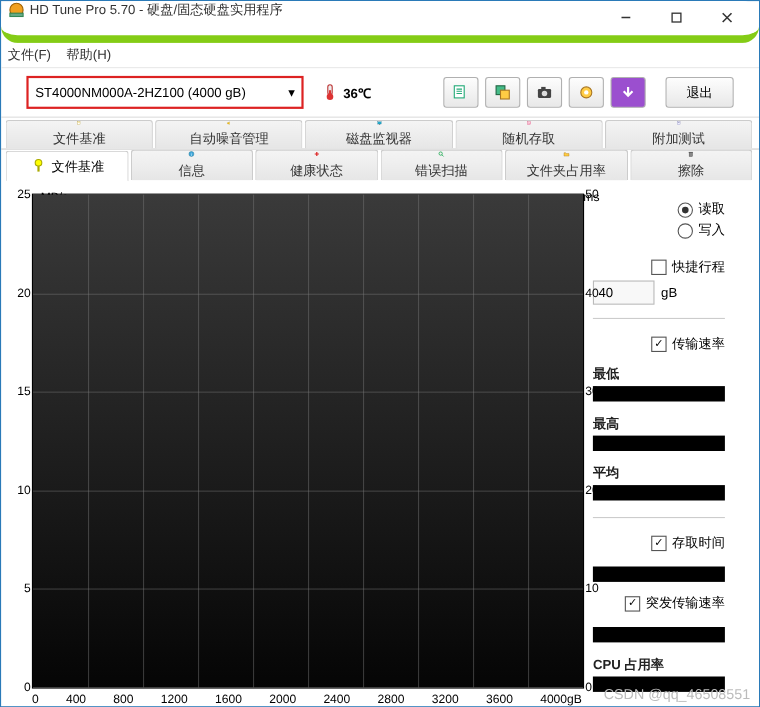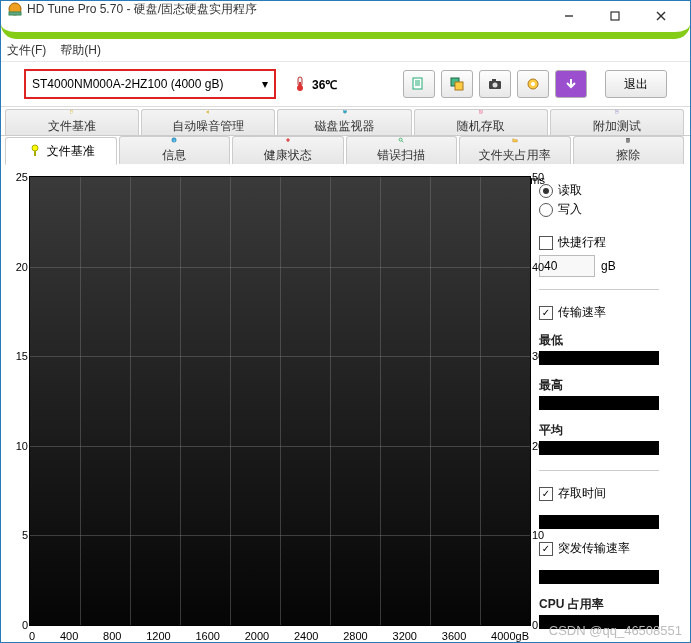--- a/index.html
+++ b/index.html
@@ -27,21 +27,21 @@
   .grid-v { position:absolute; top:0; bottom:0; width:1px; background:rgba(120,120,120,.45);}
   .ylabel-l { position:absolute; left:-18px; font-size:11px; color:#000; text-align:right; width:16px; transform:translateY(-50%);}
   .ylabel-r { position:absolute; right:-18px; font-size:11px; color:#000; text-align:left; width:16px; transform:translateY(-50%);}
   .axis-title-l { position:absolute; left:2px; top:-1px; font-size:11px;}
   .axis-title-r { position:absolute; right:-16px; top:-1px; font-size:11px;padding-left:11px;}
   .xlabels { display:flex; justify-content:space-between; margin-left:16px; width:500px; font-size:11px; margin-top:4px;}
   .xlabels span { display:inline-block; text-align:center; }
   .side { width:120px; display:flex; flex-direction:column; gap:6px; padding-top:2px;}
   .btn { height:24px; border:1px solid #aaa; background:linear-gradient(#fcfcfc,#e7e7e7); border-radius:2px; display:flex; align-items:center; justify-content:center; font-size:12px;}
   .group { margin-top:6px; }
-  .radio, .check { display:flex; align-items:center; gap:5px; font-size:12px; margin:2px 0;}
+  .radio, .check { display:flex; align-items:center; gap:5px; font-size:12px; margin:2px 0;justify-content:flex-end;}
   .radio .r { width:12px; height:12px; border:1px solid #555; border-radius:50%; display:inline-flex; align-items:center; justify-content:center; background:#fff;}
   .radio .r.sel::after{ content:""; width:6px; height:6px; background:#333; border-radius:50%; }
   .check .c { width:12px; height:12px; border:1px solid #555; display:inline-flex; align-items:center; justify-content:center; background:#fff; font-size:10px; line-height:1;}
   .spinner { display:flex; align-items:center; gap:6px; margin-top:4px;}
   .spinner input { width:46px; height:20px; border:1px solid #bbb; background:#f8f8f8; text-align:left; padding:0 4px; font-size:12px;}
   .hr { height:1px; background:#ccc; margin:6px 0;}
   .field { margin:3px 0;font-weight:bold;}
   .field .lab { font-size:12px; color:#222; }
   .field .val { width:100%; height:14px; background:#000; margin-top:2px;}
   .watermark { position:absolute; bottom:4px; right:8px; color:#bcbcbc; font-size:13px; font-family:Arial,sans-serif;}

